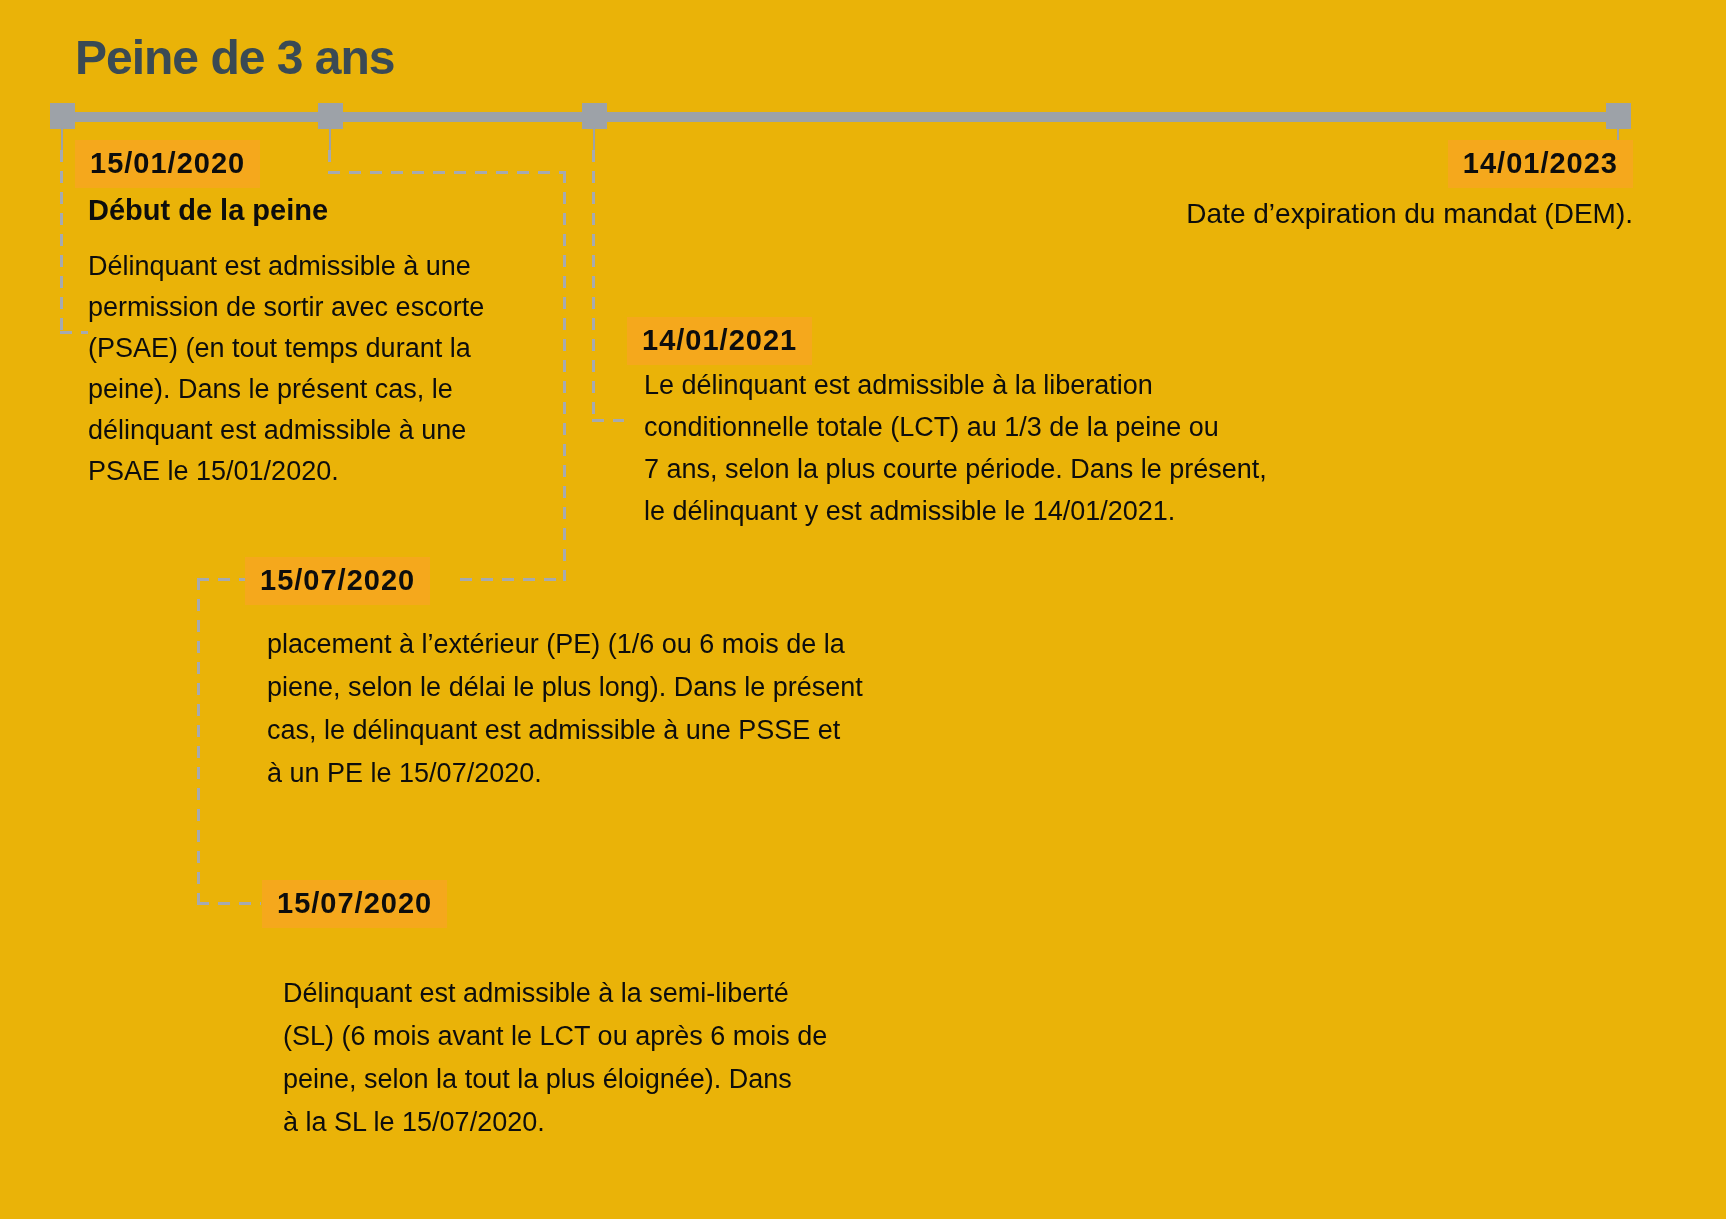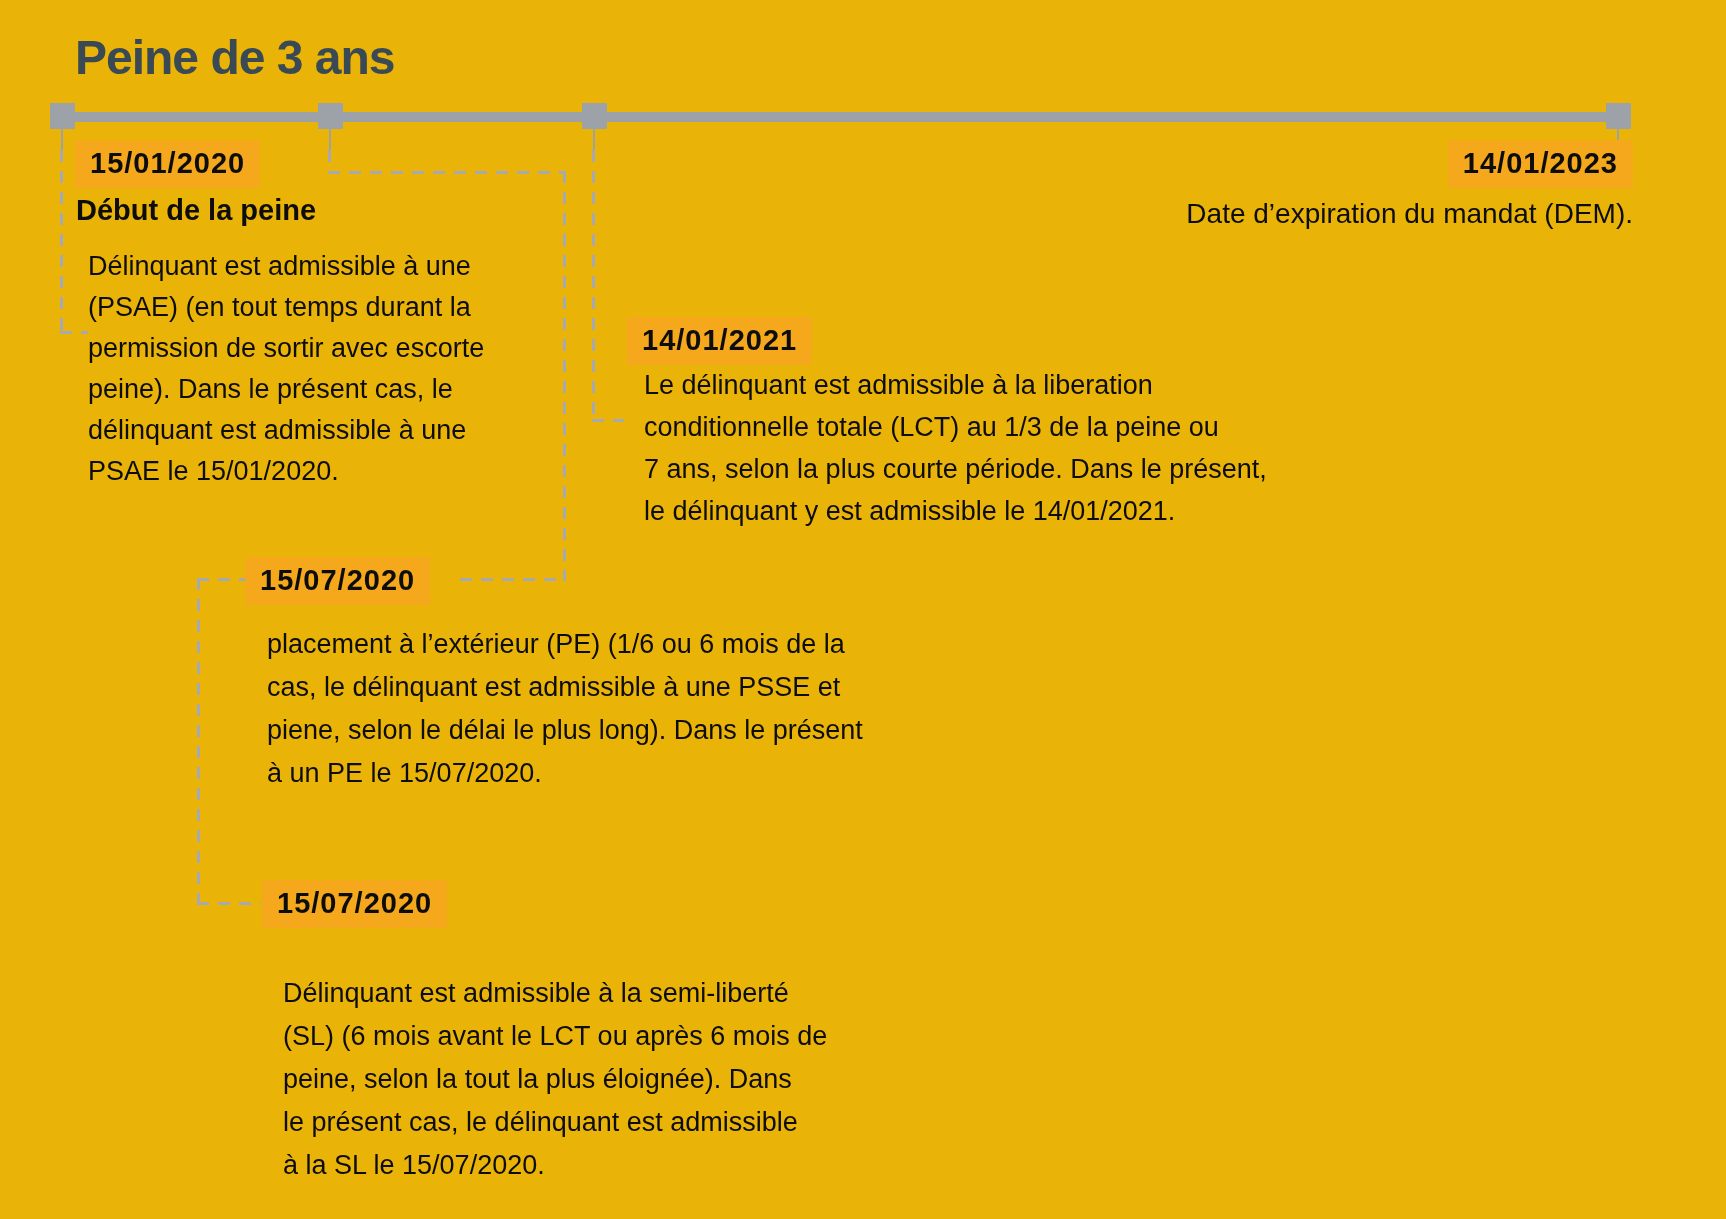--- a/index.html
+++ b/index.html
@@ -50,51 +50,50 @@
   <div class="dash-h" style="left:460px;top:578px;width:106px;"></div>
 
   <div class="dash-v" style="left:592px;top:150px;height:272px;"></div>
   <div class="dash-h" style="left:592px;top:419px;width:32px;"></div>
 
   <div class="dash-h" style="left:197px;top:578px;width:48px;"></div>
   <div class="dash-v" style="left:197px;top:578px;height:327px;"></div>
   <div class="dash-h" style="left:197px;top:902px;width:64px;"></div>
 
   <div class="badge" style="left:75px;top:140px;">15/01/2020</div>
-  <div class="heading" style="left:76px;top:194px;">Début de la peine</div>
+  <div class="heading" style="left:88px;top:194px;">Début de la peine</div>
   <div class="block" style="left:88px;top:246px;line-height:41px;">
     <div class="line">Délinquant est admissible à une</div>
+    <div class="line">permission de sortir avec escorte</div>
     <div class="line">(PSAE) (en tout temps durant la</div>
-    <div class="line">permission de sortir avec escorte</div>
     <div class="line">peine). Dans le présent cas, le</div>
     <div class="line">délinquant est admissible à une</div>
     <div class="line">PSAE le 15/01/2020.</div>
   </div>
 
   <div class="badge" style="right:93px;top:140px;">14/01/2023</div>
   <div class="caption" style="right:93px;top:198px;">Date d’expiration du mandat (DEM).</div>
 
   <div class="badge" style="left:627px;top:317px;">14/01/2021</div>
   <div class="block" style="left:644px;top:364px;line-height:42px;">
     <div class="line">Le délinquant est admissible à la liberation</div>
     <div class="line">conditionnelle totale (LCT) au 1/3 de la peine ou</div>
     <div class="line">7 ans, selon la plus courte période. Dans le présent,</div>
     <div class="line">le délinquant y est admissible le 14/01/2021.</div>
   </div>
 
   <div class="badge" style="left:245px;top:557px;">15/07/2020</div>
   <div class="block" style="left:267px;top:623px;line-height:43px;">
     <div class="line">placement à l’extérieur (PE) (1/6 ou 6 mois de la</div>
+    <div class="line">piene, selon le délai le plus long). Dans le présent</div>
     <div class="line">cas, le délinquant est admissible à une PSSE et</div>
-    <div class="line">piene, selon le délai le plus long). Dans le présent</div>
     <div class="line">à un PE le 15/07/2020.</div>
   </div>
 
   <div class="badge" style="left:262px;top:880px;">15/07/2020</div>
   <div class="block" style="left:283px;top:972px;line-height:43px;">
     <div class="line">Délinquant est admissible à la semi-liberté</div>
     <div class="line">(SL) (6 mois avant le LCT ou après 6 mois de</div>
     <div class="line">peine, selon la tout la plus éloignée). Dans</div>
-    <div class="line">le présent cas, le délinquant est admissible</div>
     <div class="line">à la SL le 15/07/2020.</div>
   </div>
 
 </div>
 
 </body></html>

